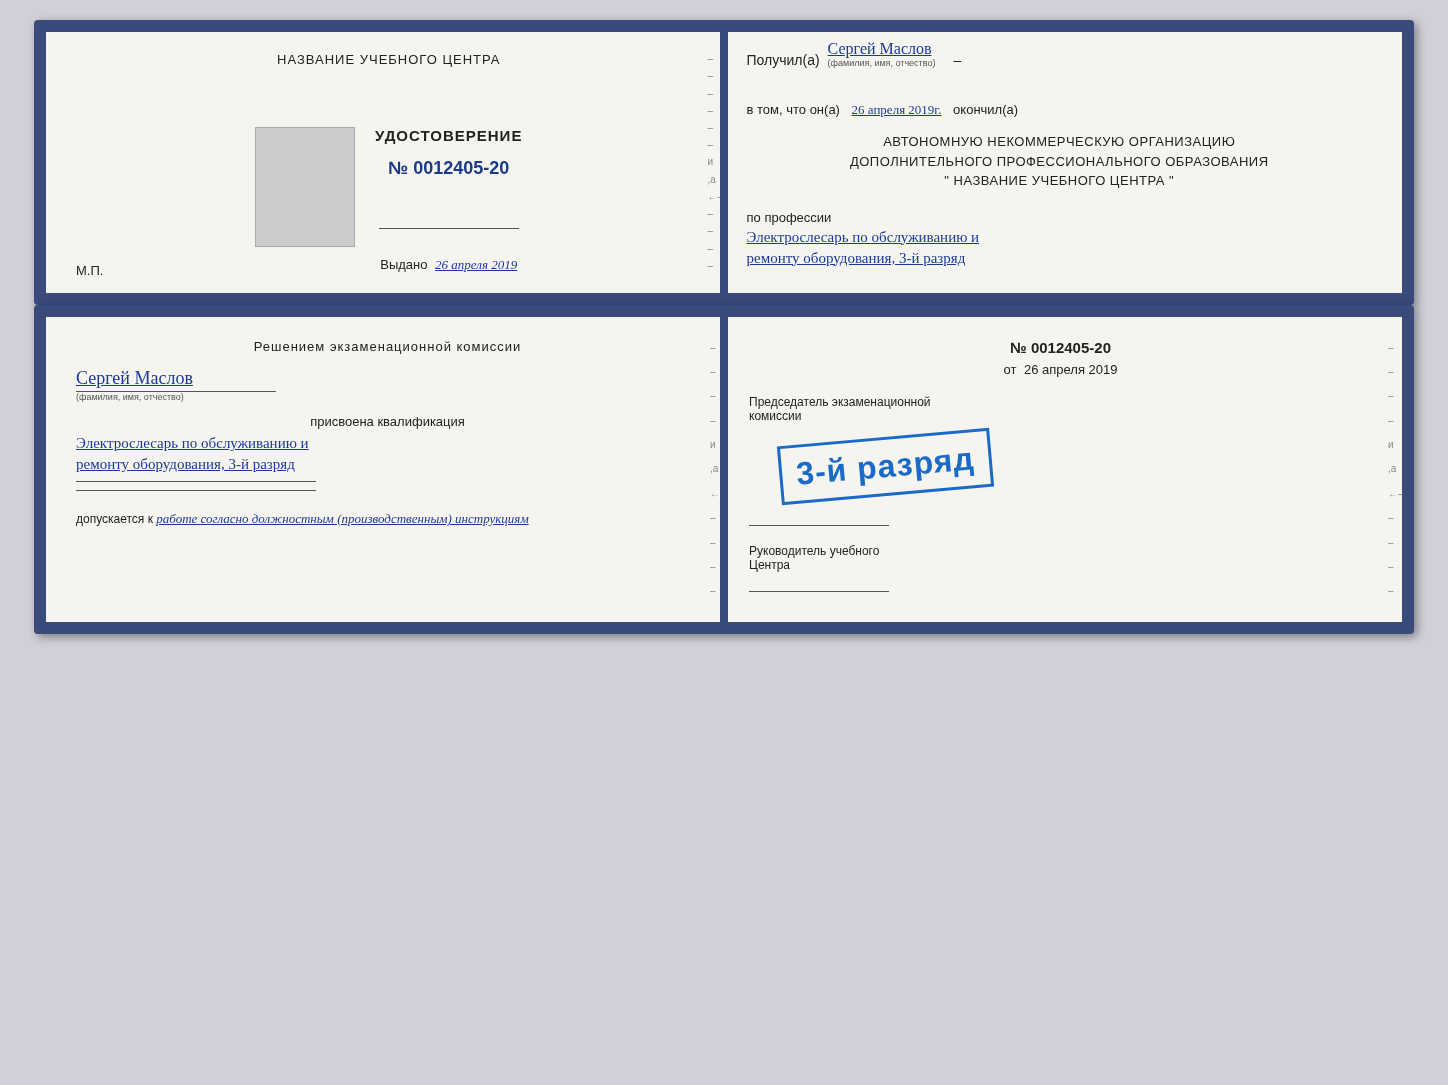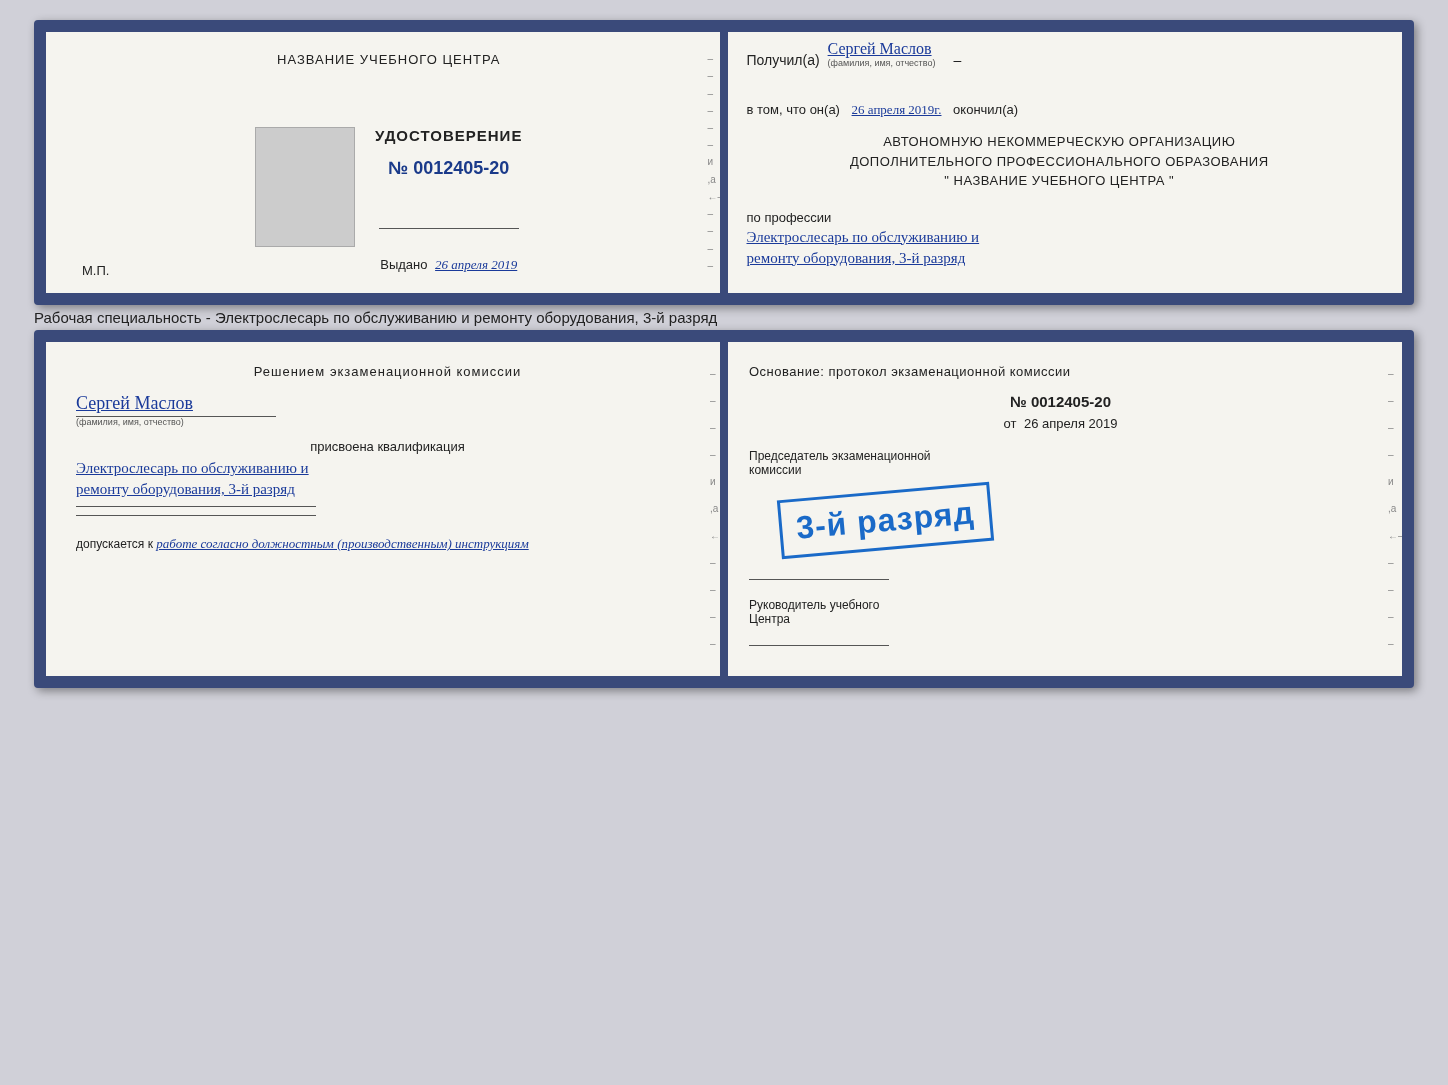--- a/index.html
+++ b/index.html
@@ -105,21 +105,21 @@
 
     .vydano-date {
       font-style: italic;
     }
 
     .mp-label {
       font-size: 13px;
       color: #222;
       position: absolute;
       bottom: 15px;
-      left: 36px;
+      left: 30px;
       margin-top: 31px;
     }
 
     
     .cert-top-right {
       padding: 8px 30px 20px 25px;
       display: flex;
       flex-direction: column;
       gap: 14px;
     }
@@ -381,21 +381,20 @@
       </div>
 
       <div class="po-professii">
         <span>по профессии</span>
         <span class="profession-handwritten">Электрослесарь по обслуживанию и</span>
         <span class="profession-handwritten">ремонту оборудования, 3-й разряд</span>
       </div>
     </div>
   </div>
 
-  <div class="caption-text">Рабочая специальность - Электрослесарь по обслуживанию и ремонту оборудования, 3-й разряд</div>
 
   <div class="document">
 
     <div class="doc-page doc-page-left cert-bottom-left">
       <div class="reshen-title">Решением  экзаменационной  комиссии</div>
 
       <div class="name-block">
         <span class="handwritten" style="font-size:18px;">Сергей Маслов</span>
         <div style="border-bottom:1px solid #555; width:200px; margin-top:2px;"></div>
         <small class="small-label" style="text-align:left;">(фамилия, имя, отчество)</small>
@@ -425,21 +424,20 @@
         <span class="dash-mark">,а</span>
         <span class="dash-mark">←–</span>
         <span class="dash-mark">–</span>
         <span class="dash-mark">–</span>
         <span class="dash-mark">–</span>
         <span class="dash-mark">–</span>
       </div>
     </div>
 
     <div class="doc-page doc-page-right cert-bottom-right">
-      <div class="osnovanie-text">Основание:  протокол  экзаменационной  комиссии</div>
 
       <div class="num-line">№  0012405-20</div>
 
       <div class="ot-line">
         <span>от</span>
         <span style="margin-left:4px;">26 апреля 2019</span>
       </div>
 
       <div class="predsedatel-text">
         <span>Председатель экзаменационной</span><br>

